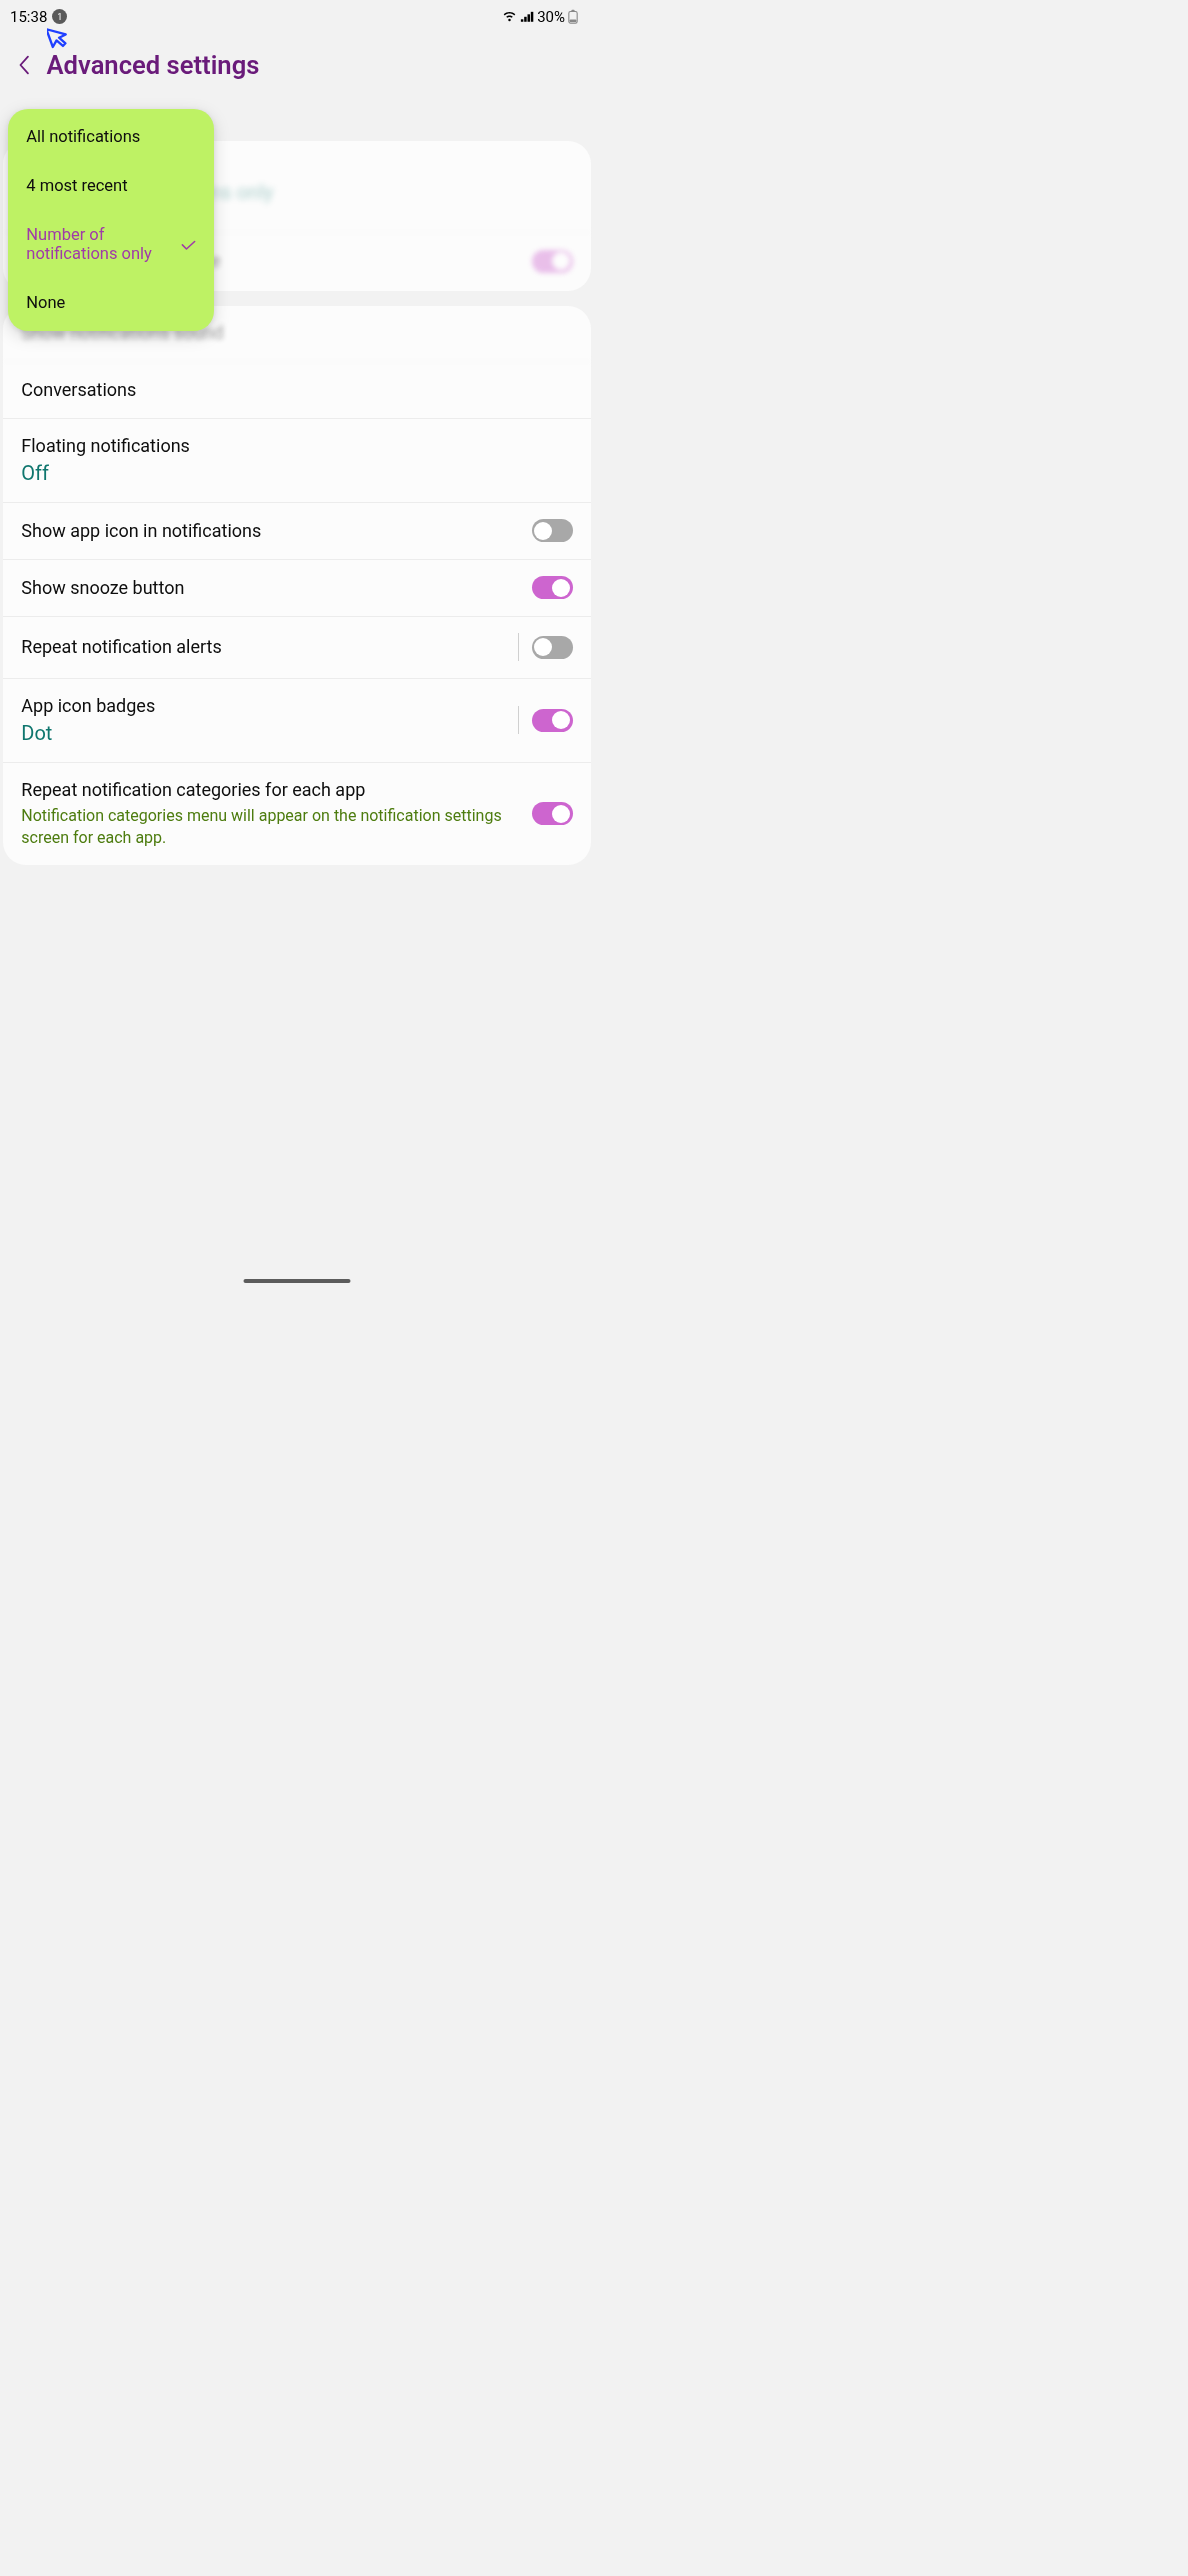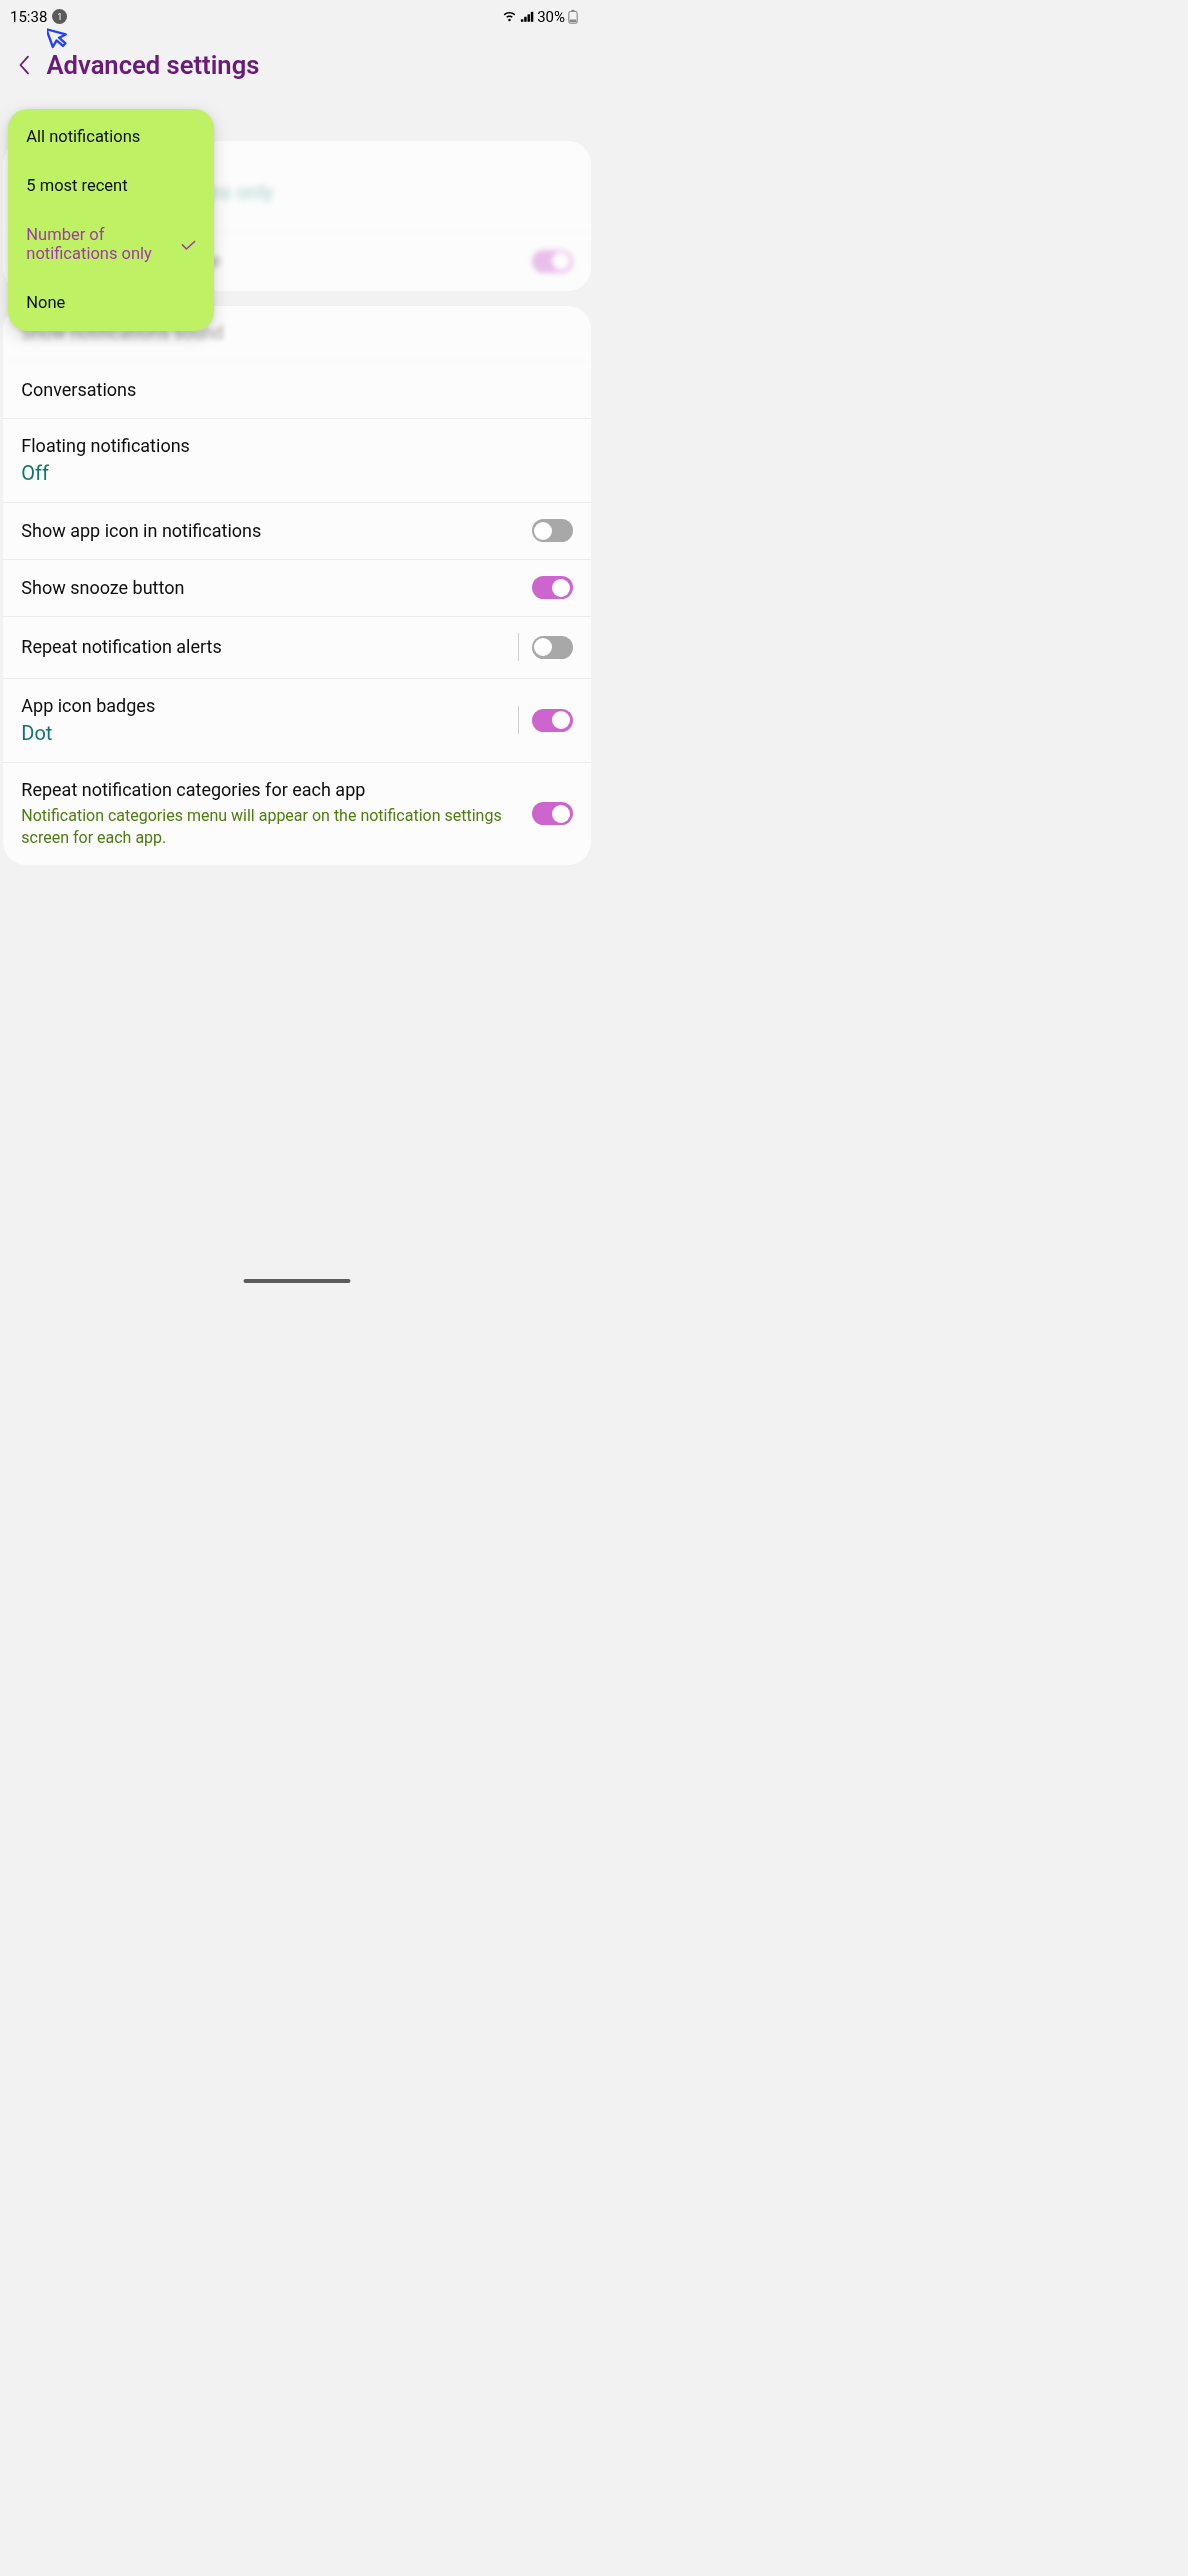--- a/index.html
+++ b/index.html
@@ -317,21 +317,21 @@
     </div>
     <div class="toggle on"></div>
   </div>
 </div>
 
 <div class="dropdown">
   <div class="dropdown-item">
     <span>All notifications</span>
   </div>
   <div class="dropdown-item">
-    <span>5 most recent</span>
+    <span>4 most recent</span>
   </div>
   <div class="dropdown-item selected">
     <span>Number of notifications only</span>
     <span class="check-icon">
       <svg width="18" height="13.2" viewBox="0 0 22 16">
           <path d="M2 7 L8 13 L20 2" fill="none" stroke="#a03aa8" stroke-width="2.3" stroke-linecap="round" stroke-linejoin="round"></path>
         </svg>
     </span>
   </div>
   <div class="dropdown-item">

